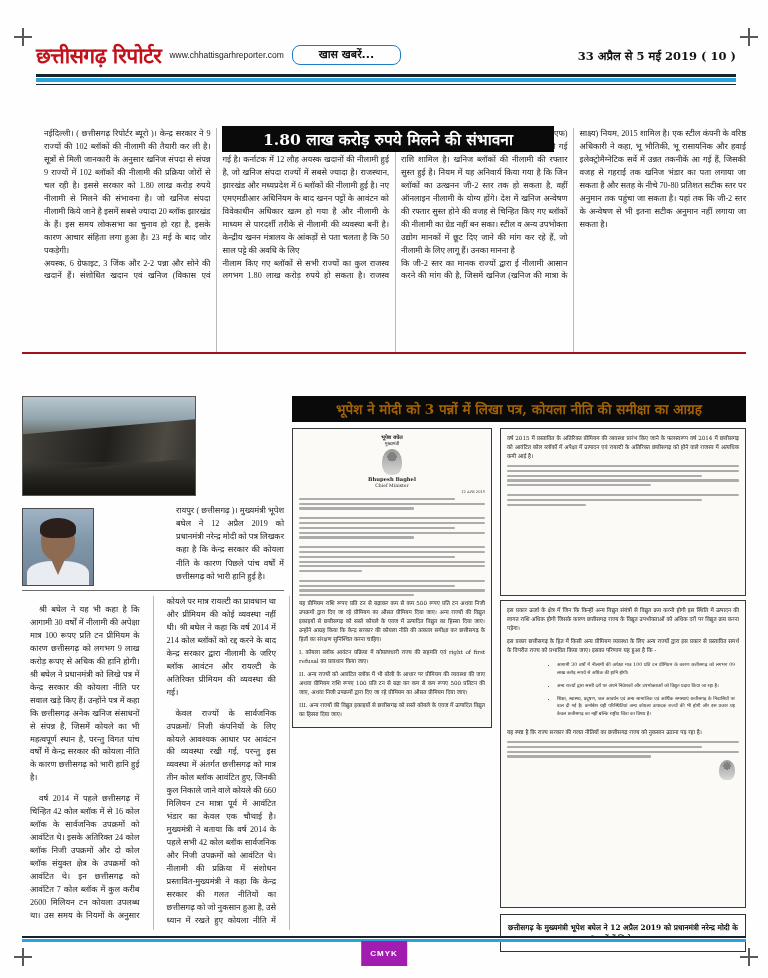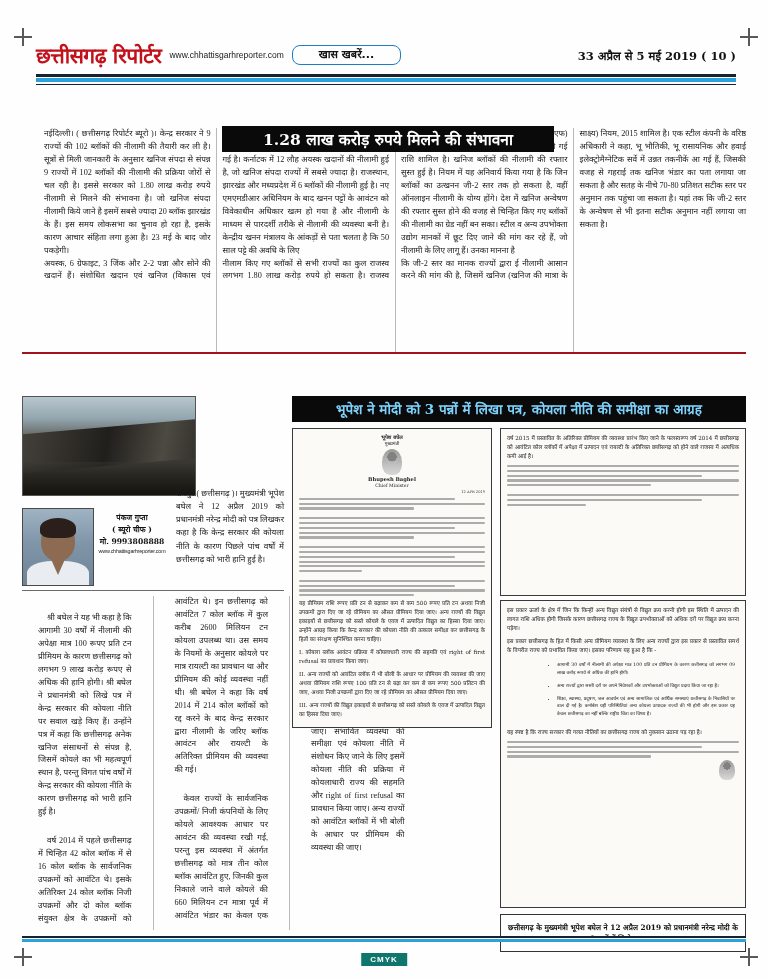--- a/index.html
+++ b/index.html
@@ -175,21 +175,21 @@
     width: 454px; height: 26px;
     background: #0a0a0a;
     display: flex;
     align-items: center;
     justify-content: center;
   }
   .banner2b .t {
     font-family: "DejaVu Serif", serif;
     font-weight: bold;
     font-size: 13.5px;
-    color: #7dd3fc;
+    color: #a16207;
     white-space: nowrap;
   }
 
   
   .photo-mine {
     position: absolute;
     left: 22px; top: 396px;
     width: 172px; height: 98px;
     background:
       linear-gradient(180deg, #b9c7cf 0%, #93a5ae 22%, #6a6f6b 38%, #3b3a33 60%, #262523 100%);
@@ -267,21 +267,21 @@
   .byline .url {
     font-family: "Liberation Sans", sans-serif;
     font-size: 5.4px;
     font-weight: normal;
     color: #222;
     letter-spacing: -0.2px;
   }
 
   .dateline-col {
     position: absolute;
-    left: 176px; top: 487px;
+    left: 176px; top: 504px;
     width: 108px;
     font-size: 8.2px;
     line-height: 1.6;
     text-align: justify;
     color: #1a1a1a;
   }
   .dateline-col p { margin: 0; text-indent: 0; }
 
   .thin-rule {
     position: absolute;
@@ -297,21 +297,21 @@
   .story2-left .cols {
     column-count: 2;
     column-gap: 11px;
     column-rule: 0.6px solid #b9b9b9;
     height: 334px;
     font-size: 8.2px;
     line-height: 1.58;
     text-align: justify;
     color: #1a1a1a;
   }
-  .story2-left p { margin: 16px; text-indent: 9px; }
+  .story2-left p { margin: 8px; text-indent: 9px; }
 
   
   .letter {
     position: absolute;
     border: 0.8px solid #3a3a3a;
     background: #fbfaf7;
     overflow: hidden;
     padding: 5px 6px;
     box-sizing: border-box;
   }
@@ -410,27 +410,27 @@
     left: 22px; bottom: 36px; width: 724px;
   }
   .bottom-rules .b1 { height: 1.6px; background: #16232e; }
   .bottom-rules .b2 { height: 1.4px; background: #fff; }
   .bottom-rules .b3 { height: 2.6px; background: #29a3d9; }
 
   .cmyk {
     position: absolute;
     left: 50%; bottom: 12px;
     transform: translateX(-50%);
-    background: #0f766e;
+    background: #a21caf;
     color: #fff;
     font-family: "Liberation Sans", sans-serif;
     font-size: 8px;
     font-weight: bold;
     letter-spacing: 1px;
-    padding: 2px 9px;
+    padding: 8px 9px;
   }
 </style>
 </head>
 <body>
 
 <div class="page">
 
   <div class="crop tl"></div>
   <div class="crop tr"></div>
   <div class="crop bl"></div>
@@ -454,44 +454,38 @@
 
   <div class="story1">
     <div class="cols">
       <p class="noind">नईदिल्ली। ( छत्तीसगढ़ रिपोर्टर ब्यूरो )। केन्द्र सरकार ने 9 राज्यों की 102 ब्लॉकों की नीलामी की तैयारी कर ली है। सूत्रों से मिली जानकारी के अनुसार खनिज संपदा से संपन्न 9 राज्यों में 102 ब्लॉकों की नीलामी की प्रक्रिया जोरों से चल रही है। इससे सरकार को 1.80 लाख करोड़ रुपये नीलामी से मिलने की संभावना है। जो खनिज संपदा नीलामी किये जाने है इसमें सबसे ज्यादा 20 ब्लॉक झारखंड के हैं। इस समय लोकसभा का चुनाव हो रहा है, इसके कारण आचार संहिता लगा हुआ है। 23 मई के बाद जोर पकड़ेगी।</p>
       <p class="noind">अयस्क, 6 ग्रेफाइट, 3 जिंक और 2-2 पन्ना और सोने की खदानें हैं। संशोधित खदान एवं खनिज (विकास एवं नियमन) नीति 2015 लागू होने और खनिज नीलामी नियम तैयार किए जाने के बाद 50 ब्लॉकों की सफल नीलामी की गई है। कर्नाटक में 12 लौह अयस्क खदानों की नीलामी हुई है, जो खनिज संपदा राज्यों में सबसे ज्यादा है। राजस्थान, झारखंड और मध्यप्रदेश में 6 ब्लॉकों की नीलामी हुई है। नए एमएमडीआर अधिनियम के बाद खनन पट्टों के आवंटन को विवेकाधीन अधिकार खत्म हो गया है और नीलामी के माध्यम से पारदर्शी तरीके से नीलामी की व्यवस्था बनी है। केन्द्रीय खनन मंत्रालय के आंकड़ों से पता चलता है कि 50 साल पट्टे की अवधि के लिए</p>
       <p class="noind">नीलाम किए गए ब्लॉकों से सभी राज्यों का कुल राजस्व लगभग 1.80 लाख करोड़ रुपये हो सकता है। राजस्व अनुमान में रॉयल्टी और जिला खनन फाउंडेशन (डीएमएफ) और राष्ट्रीय खनिज अन्वेषण ट्रस्ट (एनएमईटी) में दी गई राशि शामिल है। खनिज ब्लॉकों की नीलामी की रफ्तार सुस्त हुई है। नियम में यह अनिवार्य किया गया है कि जिन ब्लॉकों का उत्खनन जी-2 स्तर तक हो सकता है, वहीं ऑनलाइन नीलामी के योग्य होंगे। देश में खनिज अन्वेषण की रफ्तार सुस्त होने की वजह से चिन्हित किए गए ब्लॉकों की नीलामी का ग्रेड नहीं बन सका। स्टील व अन्य उपभोक्ता उद्योग मानकों में छूट दिए जाने की मांग कर रहे हैं, जो नीलामी के लिए लागू हैं। उनका मानना है</p>
       <p class="noind">कि जी-2 स्तर का मानक राज्यों द्वारा ई नीलामी आसान करने की मांग की है, जिसमें खनिज (खनिज की मात्रा के साक्ष्य) नियम, 2015 शामिल है। एक स्टील कंपनी के वरिष्ठ अधिकारी ने कहा, भू भौतिकी, भू रासायनिक और हवाई इलेक्ट्रोमैग्नेटिक सर्वे में उन्नत तकनीकें आ गई हैं, जिसकी वजह से गहराई तक खनिज भंडार का पता लगाया जा सकता है और सतह के नीचे 70-80 प्रतिशत सटीक स्तर पर अनुमान तक पहुंचा जा सकता है। यहां तक कि जी-2 स्तर के अन्वेषण से भी इतना सटीक अनुमान नहीं लगाया जा सकता है।</p>
     </div>
   </div>
 
-  <div class="subhead-box">1.28 लाख करोड़ रुपये मिलने की संभावना</div>
+  <div class="subhead-box">1.80 लाख करोड़ रुपये मिलने की संभावना</div>
 
   <div class="divider-red" style="top:352px"></div>
 
 
   <div class="banner2b">
     <div class="t">भूपेश ने मोदी को 3 पन्नों में लिखा पत्र, कोयला नीति की समीक्षा का आग्रह</div>
   </div>
 
   <div class="photo-mine"></div>
 
   <div class="photo-person">
     <div class="head"></div>
     <div class="hair"></div>
     <div class="body"></div>
     <div class="collar"></div>
   </div>
 
-  <div class="byline">
-    <div>पंकज गुप्ता</div>
-    <div>( ब्यूरो चीफ )</div>
-    <div>मो. 9993808888</div>
-    <div class="url">www.chhattisgarhreporter.com</div>
-  </div>
 
   <div class="dateline-col">
     <p>रायपुर ( छत्तीसगढ़ )। मुख्यमंत्री भूपेश बघेल ने 12 अप्रैल 2019 को प्रधानमंत्री नरेन्द्र मोदी को पत्र लिखकर कहा है कि केन्द्र सरकार की कोयला नीति के कारण पिछले पांच वर्षों में छत्तीसगढ़ को भारी हानि हुई है।</p>
   </div>
 
   <div class="thin-rule" style="left:22px; top:590px; width:262px; height:1px;"></div>
 
   <div class="story2-left">
     <div class="cols">
       <p class="noind">श्री बघेल ने यह भी कहा है कि आगामी 30 वर्षों में नीलामी की अपेक्षा मात्र 100 रूपए प्रति टन प्रीमियम के कारण छत्तीसगढ़ को लगभग 9 लाख करोड़ रूपए से अधिक की हानि होगी। श्री बघेल ने प्रधानमंत्री को लिखे पत्र में केन्द्र सरकार की कोयला नीति पर सवाल खड़े किए हैं। उन्होंने पत्र में कहा कि छत्तीसगढ़ अनेक खनिज संसाधनों से संपन्न है, जिसमें कोयले का भी महत्वपूर्ण स्थान है, परन्तु विगत पांच वर्षों में केन्द्र सरकार की कोयला नीति के कारण छत्तीसगढ़ को भारी हानि हुई है।</p>

